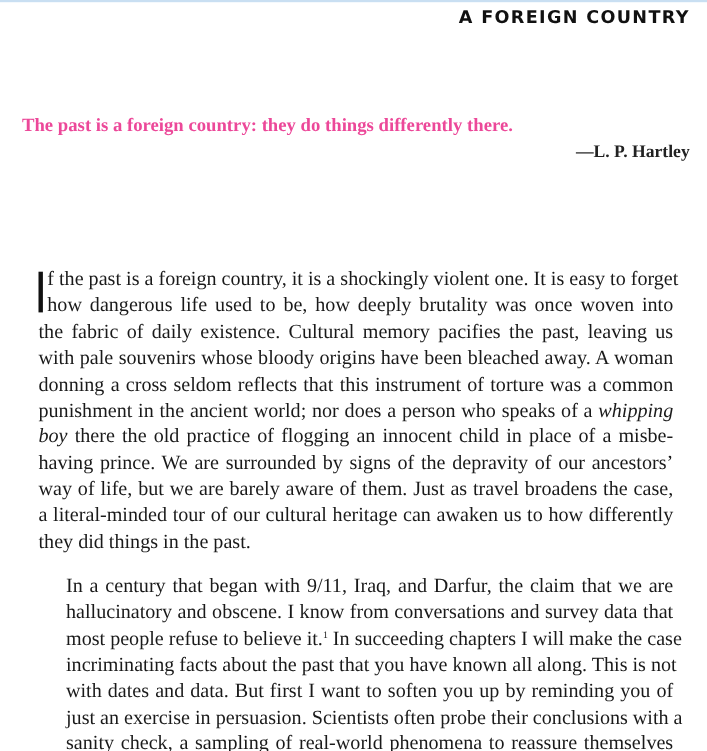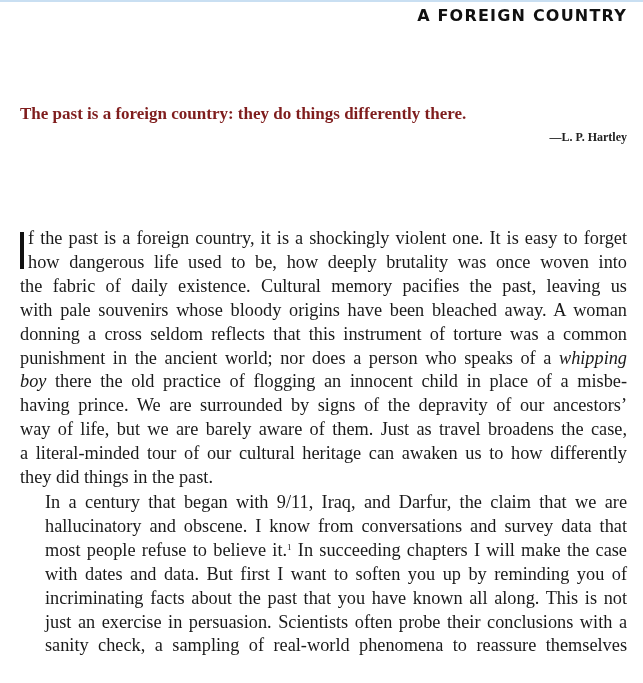--- a/index.html
+++ b/index.html
@@ -1,22 +1,22 @@
 <!DOCTYPE html>
 <html><head>
 <meta charset="utf-8">
 <style>
   html, body { margin:0; padding:0; background:#ffffff; }
   body { width:643px; height:683px; overflow:hidden; position:relative; font-family:"DejaVu Serif", "Liberation Serif", serif; color:#1a1a1a; }
   .topline { position:absolute; left:0; top:0; width:643px; height:2px; background:#c9dff2; }
   .chapter-title { position:absolute; right:16px; top:6px; font-family:"DejaVu Sans", sans-serif; font-weight:bold; font-size:16px; letter-spacing:1.2px; color:#111; white-space:nowrap; }
-  .epigraph { position:absolute; left:20px; top:104px; font-family:"Liberation Serif", serif; font-size:17px; font-weight:bold; color:#7f1d1d; white-space:nowrap; }
-  .attribution { position:absolute; right:16px; top:130px; font-family:"Liberation Serif", serif; font-size:12px; font-weight:bold; color:#222; white-space:nowrap; }
+  .epigraph { position:absolute; left:20px; top:104px; font-family:"Liberation Serif", serif; font-size:17px; font-weight:bold; color:#ec4899; white-space:nowrap; }
+  .attribution { position:absolute; right:16px; top:130px; font-family:"Liberation Serif", serif; font-size:16px; font-weight:bold; color:#222; white-space:nowrap; }
   .body { position:absolute; left:19px; top:226px; width:609px; font-family:"Liberation Serif", serif; font-size:18.3px; line-height:23.9px; color:#1a1a1a; text-align:justify; }
-  .body p { margin:1px; }
+  .body p { margin:16px; }
   .body p.indent { text-indent:25px; }
   .dropcap { float:left; width:4px; height:37px; background:#111; margin:5px 4px 0 0; }
   .line { display:block; text-align-last:justify; white-space:nowrap; }
   .line.last { text-align-last:left; }
   em { font-style:italic; }
   sup { font-size:9px; vertical-align:6px; line-height:0; }
 </style>
 </head>
 <body>
 
@@ -39,18 +39,18 @@
     <span class="line"><em>boy</em><span> there the old practice of flogging an innocent child in place of a misbe-</span></span>
     <span class="line">having prince. We are surrounded by signs of the depravity of our ancestors’</span>
     <span class="line">way of life, but we are barely aware of them. Just as travel broadens the case,</span>
     <span class="line">a literal-minded tour of our cultural heritage can awaken us to how differently</span>
     <span class="line last">they did things in the past.</span>
   </p>
   <p class="indent">
     <span class="line" style="text-indent:25px;">In a century that began with 9/11, Iraq, and Darfur, the claim that we are</span>
     <span class="line">hallucinatory and obscene. I know from conversations and survey data that</span>
     <span class="line"><span>most people refuse to believe it.</span><sup>1</sup><span> In succeeding chapters I will make the case</span></span>
+    <span class="line">incriminating facts about the past that you have known all along. This is not</span>
     <span class="line">with dates and data. But first I want to soften you up by reminding you of</span>
-    <span class="line">incriminating facts about the past that you have known all along. This is not</span>
     <span class="line">just an exercise in persuasion. Scientists often probe their conclusions with a</span>
     <span class="line">sanity check, a sampling of real-world phenomena to reassure themselves</span>
   </p>
 </div>
 
 </body></html>

